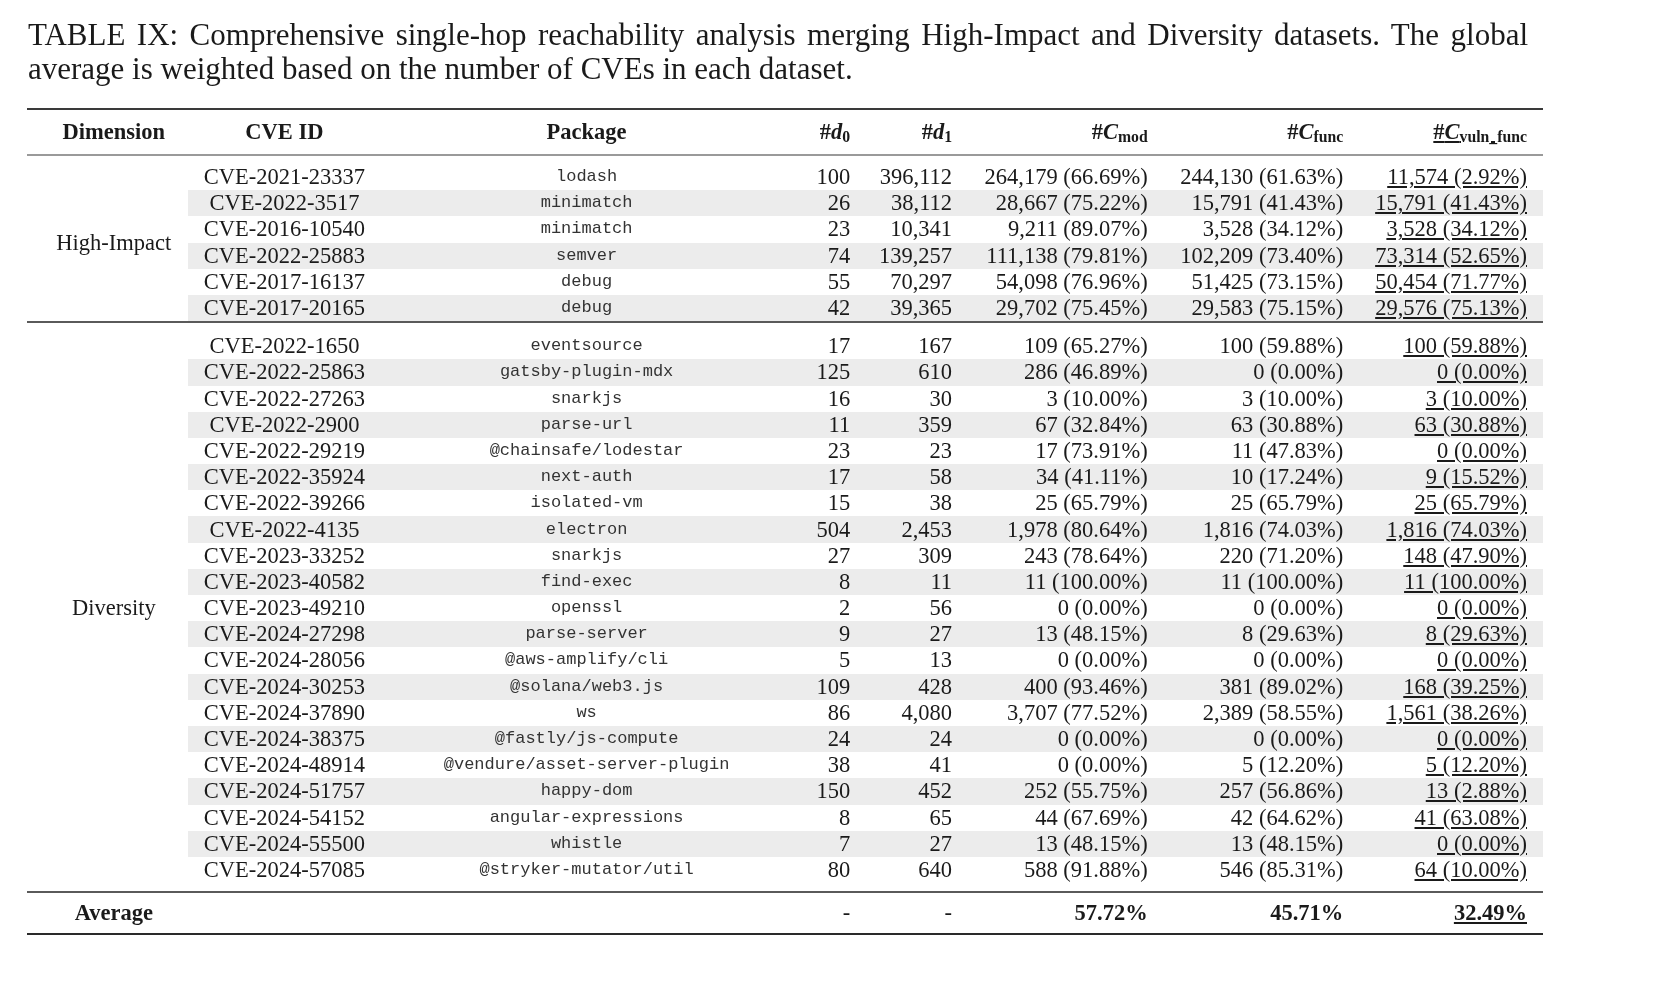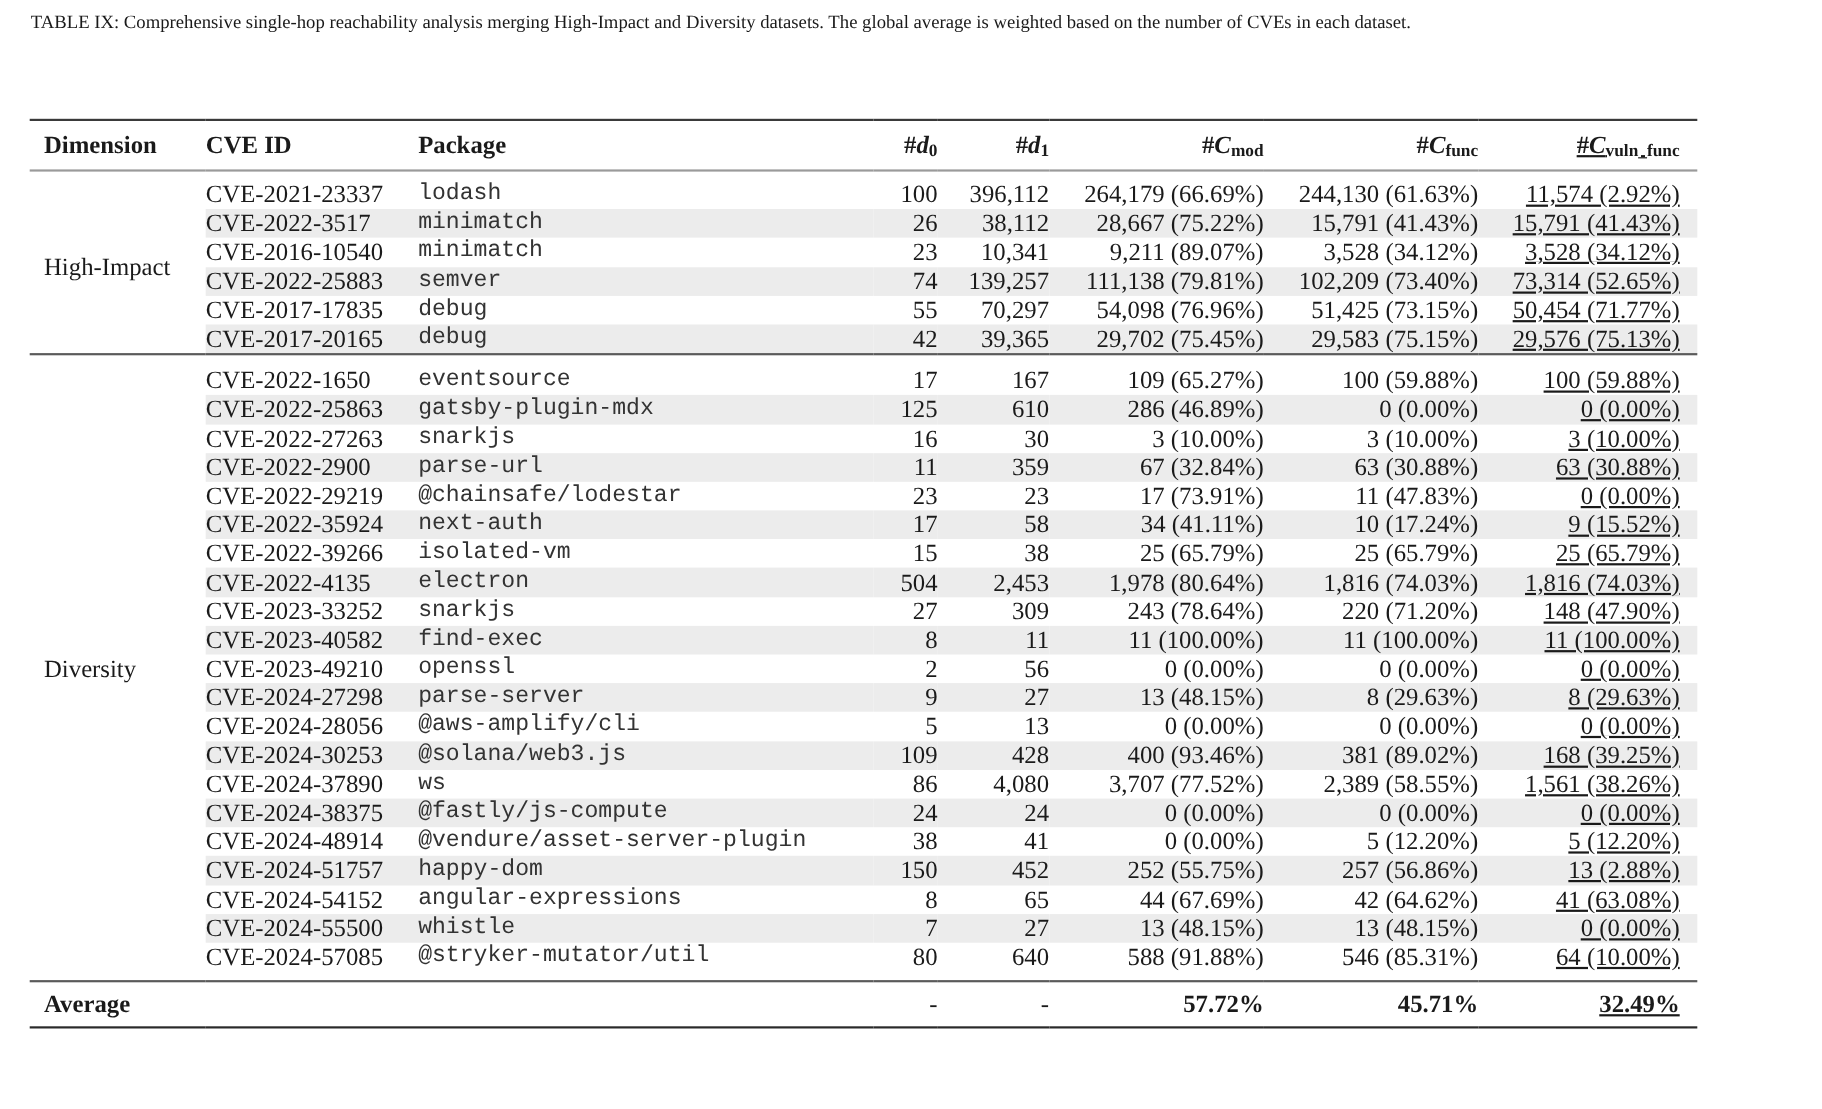--- a/index.html
+++ b/index.html
@@ -1,31 +1,31 @@
 <!DOCTYPE html>
 <html><head>
   <meta charset="utf-8">
   <style>
     html, body { margin: 0; padding: 0; background: #ffffff; }
     body { width: 1656px; height: 1008px; position: relative; font-family: "Liberation Serif", "DejaVu Serif", serif; color: #1a1a1a; overflow: hidden; }
-    .caption { position: absolute; left: 28px; top: 3px; width: 1500px; font-size: 17px; line-height: 34px; text-align: justify; text-align-last: left; }
+    .caption { position: absolute; left: 28px; top: 18px; width: 1500px; font-size: 31px; line-height: 34px; text-align: justify; text-align-last: left; }
     .tbl { position: absolute; left: 27px; top: 108px; width: 1516px; border-collapse: collapse; font-size: 22.5px; }
     .tbl td, .tbl th { padding: 0; white-space: nowrap; height: 26.2px; line-height: 26px; }
     .tbl thead th { font-weight: bold; height: 44px; vertical-align: middle; border-top: 2.5px solid #3a3a3a; border-bottom: 2px solid #9a9a9a; }
-    .tbl .left { text-align: left; }
+    .tbl .left { text-align: center; }
     .tbl .right { text-align: right; }
     .c-dim { width: 150px; padding-left: 13px !important; }
     .c-cve { width: 196px; }
     .c-pkg { width: 420px; }
     .c-d0 { width: 60px; }
     .c-d1 { width: 104px; }
     .c-cmod { width: 198px; margin-top: 16px; }
     .c-cfunc { width: 198px; }
     .c-cvuln { width: 186px; padding-right: 16px !important; text-decoration: underline; }
-    .mono { font-family: "Liberation Mono", "DejaVu Sans Mono", monospace; font-size: 21px; color: #333; }
+    .mono { font-family: "Liberation Mono", "DejaVu Sans Mono", monospace; font-size: 17px; color: #333; }
     .stripe td.shade { background: #ececec; }
     .sep td { height: 8px; padding: 0; }
     .sep-line td { border-top: 2.5px solid #5a5a5a; height: 10px; padding: 0; }
     .avg td { font-weight: bold; height: 40px; border-top: 2.5px solid #5a5a5a; border-bottom: 2.5px solid #2a2a2a; }
     .avg td.dash { font-weight: normal; }
     .dimlabel { vertical-align: middle; }
     sub { font-size: 70%; vertical-align: -3px; line-height: 0; }
     i { font-style: italic; }
   </style>
 </head>
@@ -81,21 +81,21 @@
       <tr class="stripe">
         <td class="left c-cve shade">CVE-2022-25883</td>
         <td class="left c-pkg mono shade">semver</td>
         <td class="right c-d0 shade">74</td>
         <td class="right c-d1 shade">139,257</td>
         <td class="right c-cmod shade">111,138 (79.81%)</td>
         <td class="right c-cfunc shade">102,209 (73.40%)</td>
         <td class="right c-cvuln shade">73,314 (52.65%)</td>
       </tr>
       <tr>
-        <td class="left c-cve shade">CVE-2017-17835</td>
+        <td class="left c-cve shade">CVE-2017-16137</td>
         <td class="left c-pkg mono shade">debug</td>
         <td class="right c-d0 shade">55</td>
         <td class="right c-d1 shade">70,297</td>
         <td class="right c-cmod shade">54,098 (76.96%)</td>
         <td class="right c-cfunc shade">51,425 (73.15%)</td>
         <td class="right c-cvuln shade">50,454 (71.77%)</td>
       </tr>
       <tr class="stripe">
         <td class="left c-cve shade">CVE-2017-20165</td>
         <td class="left c-pkg mono shade">debug</td>

